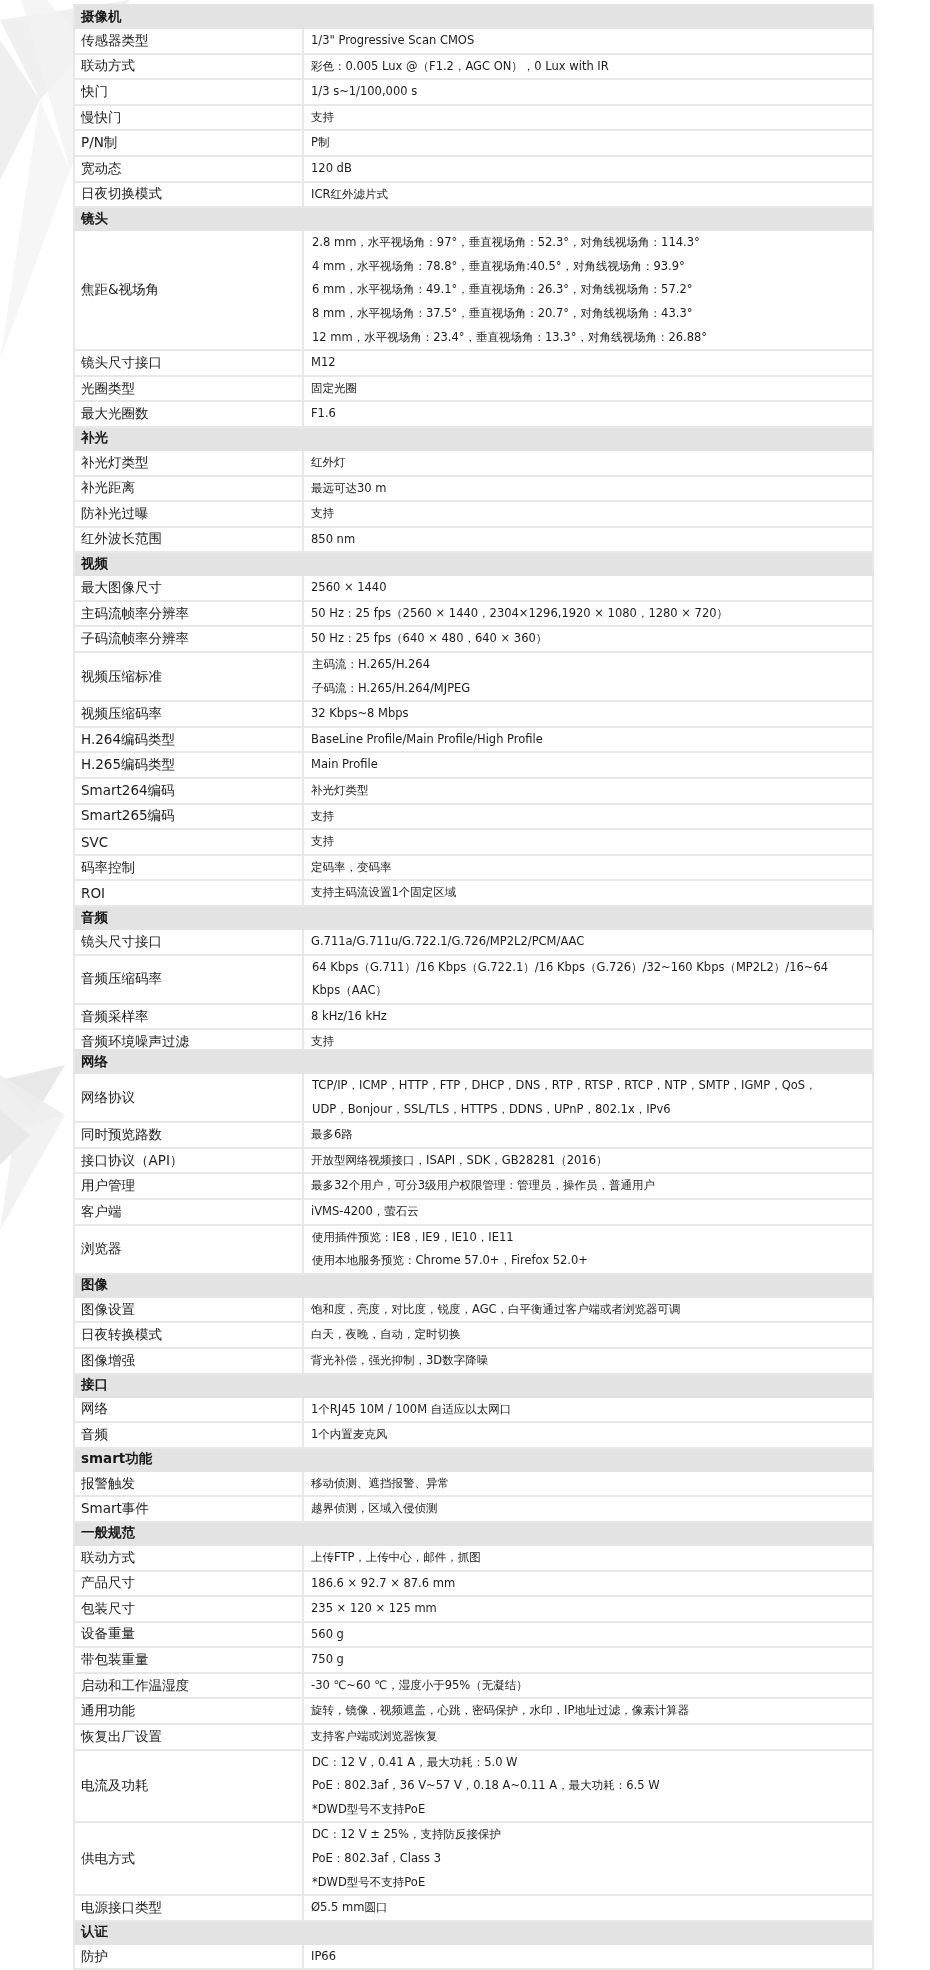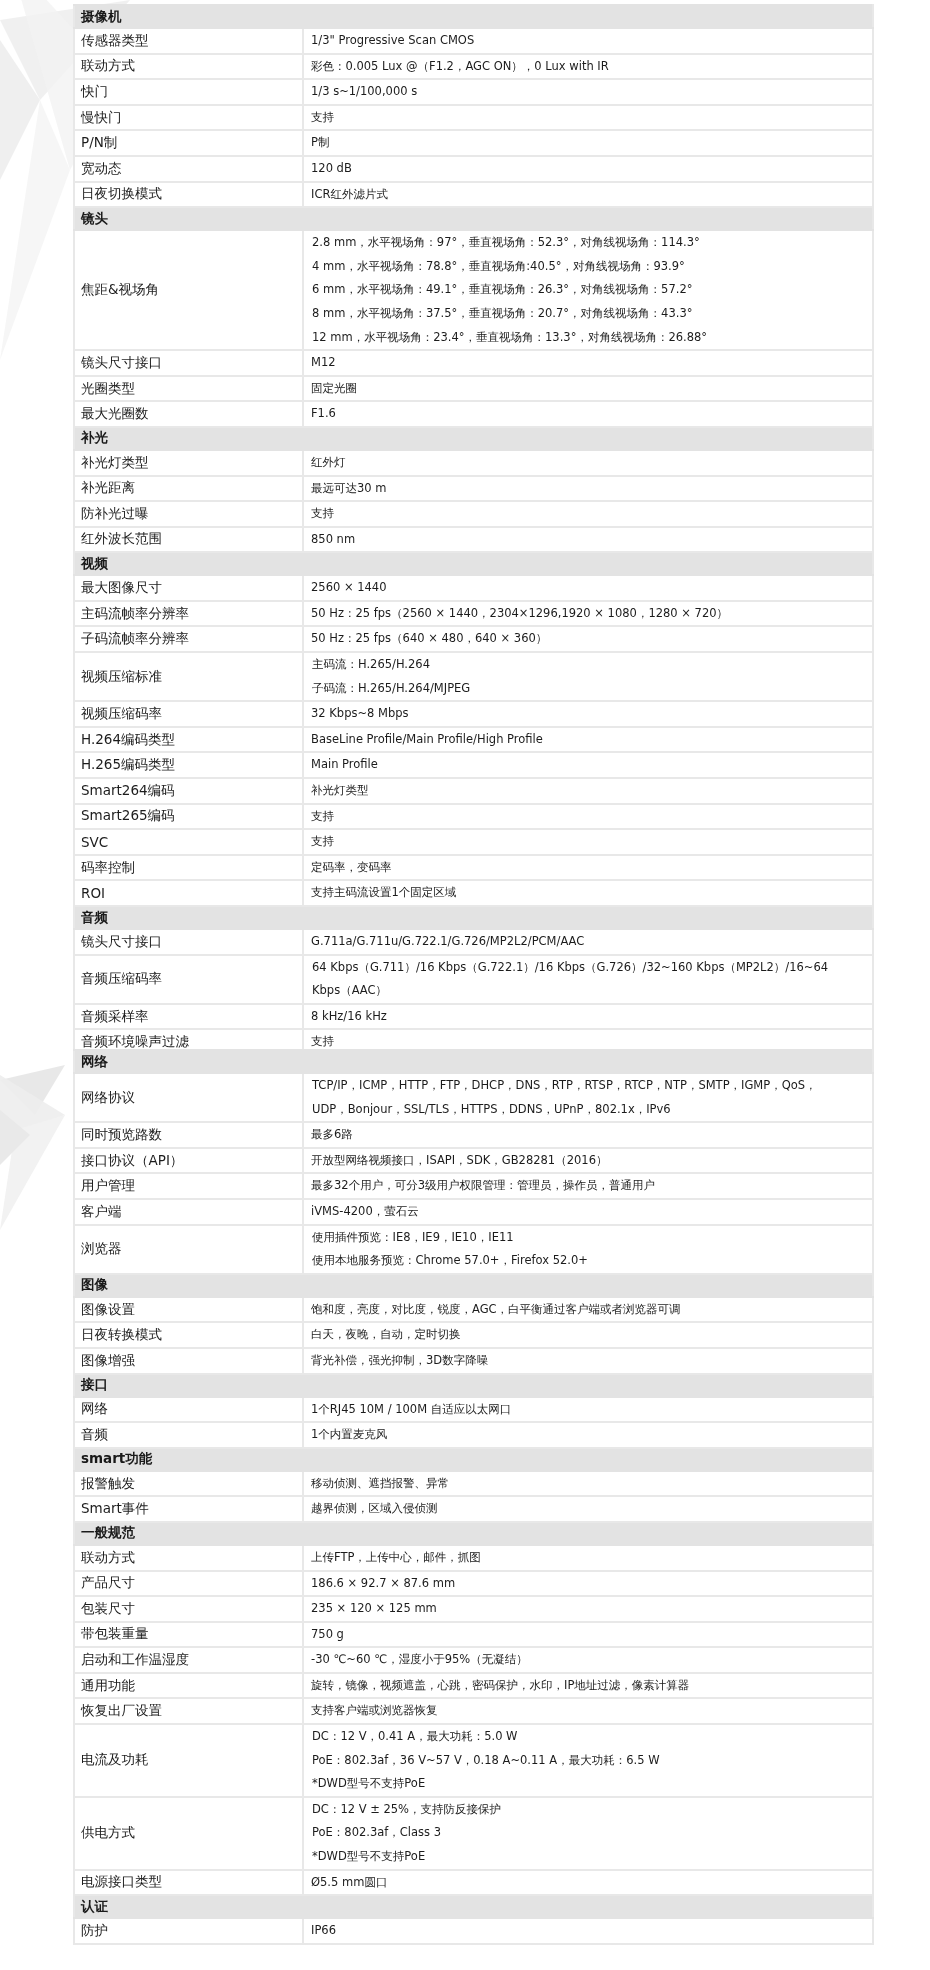--- a/index.html
+++ b/index.html
@@ -373,20 +373,26 @@
           <span class="line">186.6 × 92.7 × 87.6 mm</span>
         </td>
       </tr>
       <tr class="row">
         <td class="label">包装尺寸</td>
         <td class="value">
           <span class="line">235 × 120 × 125 mm</span>
         </td>
       </tr>
       <tr class="row">
+        <td class="label">设备重量</td>
+        <td class="value">
+          <span class="line">560 g</span>
+        </td>
+      </tr>
+      <tr class="row">
         <td class="label">带包装重量</td>
         <td class="value">
           <span class="line">750 g</span>
         </td>
       </tr>
       <tr class="row">
         <td class="label">启动和工作温湿度</td>
         <td class="value">
           <span class="line">-30 ℃~60 ℃，湿度小于95%（无凝结）</span>
         </td>

